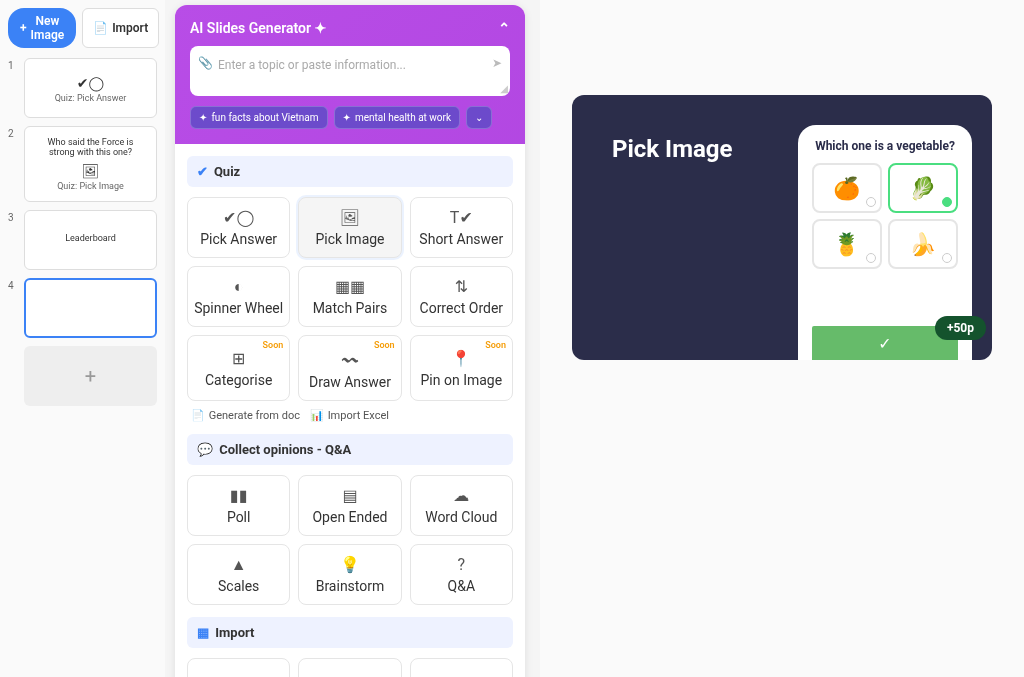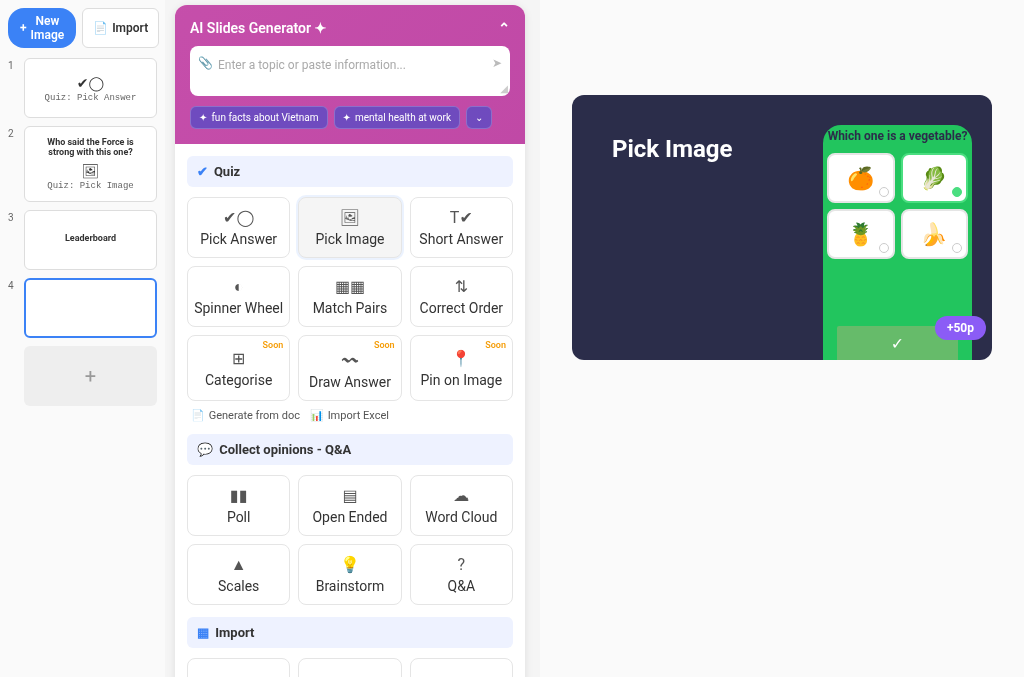--- a/index.html
+++ b/index.html
@@ -7,28 +7,28 @@
 
 
 .sidebar { position: absolute; left: 0; top: 0; width: 165px; height: 100%; background: #fafafa; padding: 8px; }
 .sidebar-top { display: flex; gap: 6px; margin-bottom: 10px; }
 .btn-new { background: #3b82f6; color: #fff; border: none; border-radius: 16px; padding: 6px 12px; font-size: 12px; font-weight: 600; cursor: pointer; display: flex; align-items: center; gap: 4px; }
 .btn-import { background: #fff; border: 1px solid #ddd; border-radius: 6px; padding: 6px 10px; font-size: 12px; font-weight: 600; cursor: pointer; display: flex; align-items: center; gap: 4px; color: #333; }
 .slide-thumb { display: flex; gap: 6px; margin-bottom: 8px; }
 .slide-num { font-size: 10px; color: #666; width: 10px; padding-top: 2px; }
 .thumb { flex: 1; background: #fff; border: 1px solid #ddd; border-radius: 6px; padding: 10px; min-height: 60px; display: flex; flex-direction: column; align-items: center; justify-content: center; font-size: 9px; color: #333; text-align: center; cursor: pointer; }
 .thumb.selected { border: 2px solid #3b82f6; }
-.thumb-title { font-weight: 700; margin-bottom: 4px; }
-.thumb-sub { color: #666; font-family: Liberation Mono, monospace; }
+.thumb-title { font-weight: 400; margin-bottom: 4px; }
+.thumb-sub { color: #666; }
 .thumb-icon { font-size: 14px; margin: 2px 0; }
 .add-slide { border: none; background: #eee; display: flex; align-items: center; justify-content: center; font-size: 20px; color: #999; }
 
 
 .panel { position: absolute; left: 175px; top: 5px; width: 350px; background: #fff; border-radius: 12px; box-shadow: 0 2px 8px rgba(0,0,0,0.1); overflow: hidden; }
-.ai-gen { background: #ec4899; padding: 15px; position: relative; }
+.ai-gen { background: #d946ef; padding: 15px; position: relative; }
 .ai-gen::before { content: ''; position: absolute; inset: 0; background: linear-gradient(135deg, #6b5dd3 0%, #5a4bc4 100%); opacity: 0.3; }
 .ai-title { color: #fff; font-weight: 600; font-size: 14px; margin-bottom: 10px; position: relative; display: flex; justify-content: space-between; align-items: center; }
 .ai-collapse { color: #fff; cursor: pointer; font-size: 14px; }
 .ai-input-wrap { background: #fff; border-radius: 8px; padding: 8px; position: relative; height: 50px; }
 .ai-input { width: 100%; border: none; outline: none; font-size: 12px; color: #333; padding-left: 20px; }
 .ai-input::placeholder { color: #aaa; }
 .attach-icon { position: absolute; left: 8px; top: 10px; color: #888; font-size: 12px; }
 .send-icon { position: absolute; right: 8px; top: 10px; color: #bbb; font-size: 12px; cursor: pointer; }
 .resize-icon { position: absolute; right: 2px; bottom: 2px; color: #ccc; font-size: 10px; }
 .suggestions { display: flex; gap: 6px; margin-top: 10px; position: relative; }
@@ -46,29 +46,29 @@
 .tile-soon { position: absolute; top: 4px; right: 6px; font-size: 9px; color: #f59e0b; font-weight: 600; padding-left: 14px; }
 .action-row { display: flex; gap: 10px; margin-top: 8px; padding: 0 4px; }
 .action-link { font-size: 11px; color: #555; cursor: pointer; display: flex; align-items: center; gap: 4px; }
 
 
 .preview-area { position: absolute; left: 540px; top: 0; right: 0; height: 100%; background: #fafafa; display: flex; align-items: flex-start; justify-content: center; padding-top: 95px; }
 .preview-card { width: 420px; height: 265px; background: #2b2d4a; border-radius: 12px; position: relative; overflow: hidden; display: flex; }
 .preview-left { flex: 1; padding: 40px 0 0 40px; color: #fff; }
 .preview-title { font-size: 24px; font-weight: 700; margin-bottom: 12px; }
 .preview-desc { font-size: 13px; color: #bbb; line-height: 1.4; max-width: 150px; }
-.phone { width: 149px; background: #22c55e; border-radius: 18px 18px 0 0; padding: 4px; margin-right: 20px; margin-top: 30px; position: relative; }
+.phone { width: 174px; background: #ffffff; border-radius: 18px 18px 0 0; padding: 14px; margin-right: 20px; margin-top: 30px; position: relative; }
 .phone-q { font-size: 12px; font-weight: 700; color: #2b2d4a; text-align: center; margin-bottom: 10px; }
 .phone-grid { display: grid; grid-template-columns: 1fr 1fr; gap: 6px; }
 .phone-opt { background: #fff; border: 2px solid #e5e5e5; border-radius: 8px; height: 50px; display: flex; align-items: center; justify-content: center; font-size: 22px; position: relative; }
 .phone-opt.sel { border-color: #4ade80; }
 .phone-radio { position: absolute; bottom: 4px; right: 4px; width: 10px; height: 10px; border: 1px solid #ccc; border-radius: 50%; }
 .phone-opt.sel .phone-radio { background: #4ade80; border-color: #4ade80; }
 .phone-check { position: absolute; bottom: 0; left: 14px; right: 14px; height: 34px; background: #66bb6a; display: flex; align-items: center; justify-content: center; color: #fff; font-size: 16px; border-radius: 2px 2px 0 0; }
-.points-badge { position: absolute; bottom: 20px; right: 6px; background: #8b5cf6; color: #fff; font-size: 12px; font-weight: 700; padding: 5px 12px; border-radius: 14px; z-index: 2; }
+.points-badge { position: absolute; bottom: 20px; right: 6px; background: #14532d; color: #fff; font-size: 12px; font-weight: 700; padding: 5px 12px; border-radius: 14px; z-index: 2; }
 
 </style>
 </head>
 <body>
 
 <div class="sidebar">
   <div class="sidebar-top">
     <button class="btn-new">
       <span>+</span>
       <span>New Image</span>

